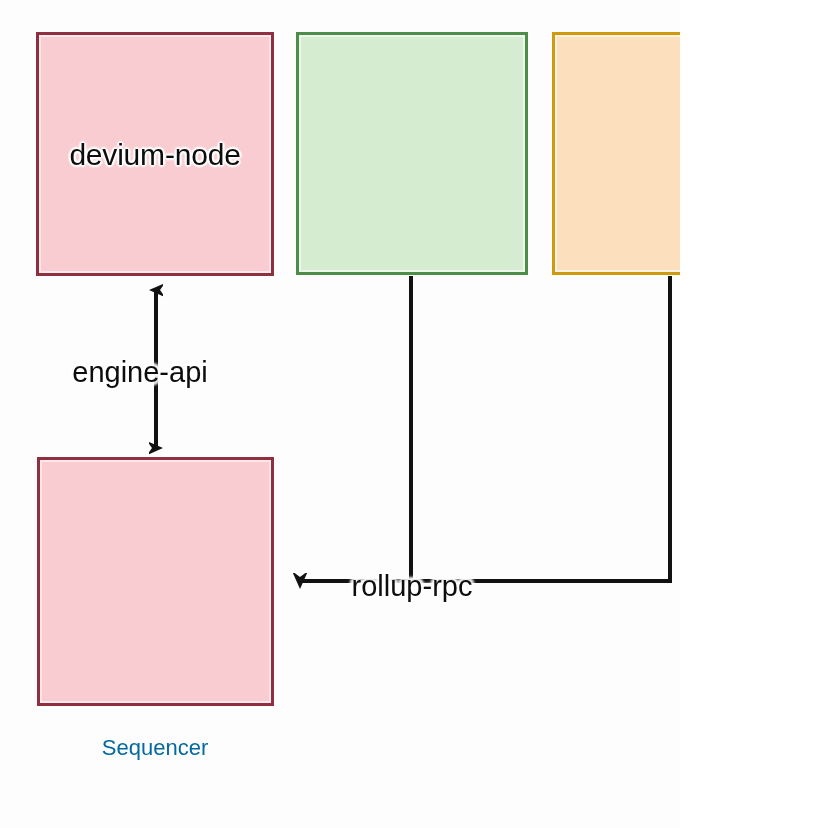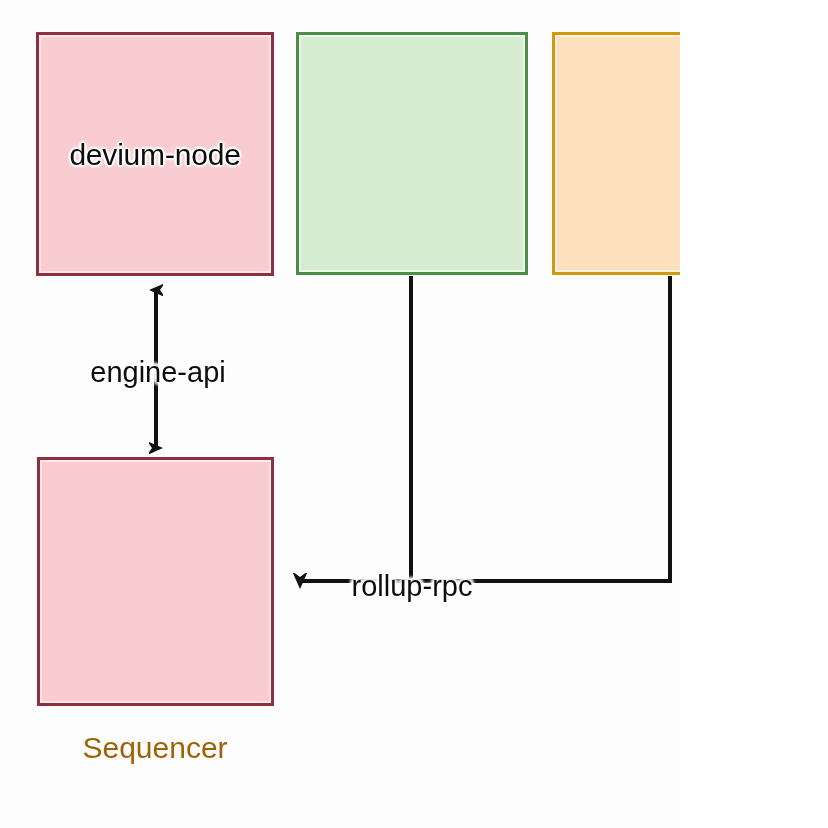--- a/index.html
+++ b/index.html
@@ -46,22 +46,22 @@
     transform: translate(-50%, -50%);
     text-shadow:
        3px 0 3px #ffffff, -3px 0 3px #ffffff,
        0 3px 3px #ffffff, 0 -3px 3px #ffffff,
        2px 2px 3px #ffffff, -2px -2px 3px #ffffff,
        2px -2px 3px #ffffff, -2px 2px 3px #ffffff;
   }
   .caption {
     position: absolute;
     white-space: nowrap;
-    color: #a16207;
-    font-size: 30px;
+    color: #0369a1;
+    font-size: 22px;
     transform: translate(-50%, -50%);
   }
   svg.edges {
     position: absolute;
     left: 0;
     top: 0;
     width: 828px;
     height: 828px;
   }
 </style>
@@ -103,19 +103,19 @@
 
   <div class="node-box" style="left:296px; top:32px; width:232px; height:243px;
               background:#d5ecd0; border-color:#4e8c4a;"></div>
 
   <div class="node-box" style="left:552px; top:32px; width:240px; height:243px;
               background:#fce0bd; border-color:#cf9a0e;"></div>
 
   <div class="node-box" style="left:37px; top:457px; width:237px; height:249px;
               background:#f8ccd0; border-color:#8e3040;"></div>
 
-  <div class="edge-label" style="left:158px; top:372px;">engine-api</div>
+  <div class="edge-label" style="left:140px; top:372px;">engine-api</div>
 
   <div class="edge-label" style="left:412px; top:586px;">rollup-rpc</div>
 
   <div class="caption" style="left:155px; top:748px;">Sequencer</div>
 
 </div>
 
 </body></html>

